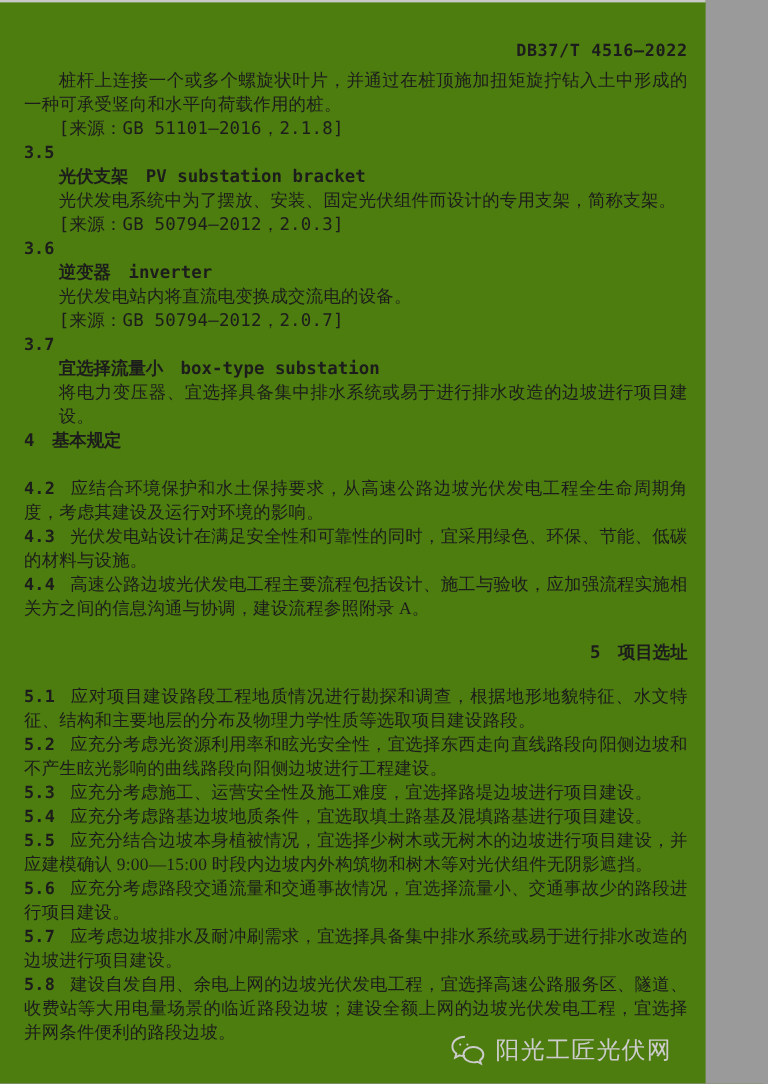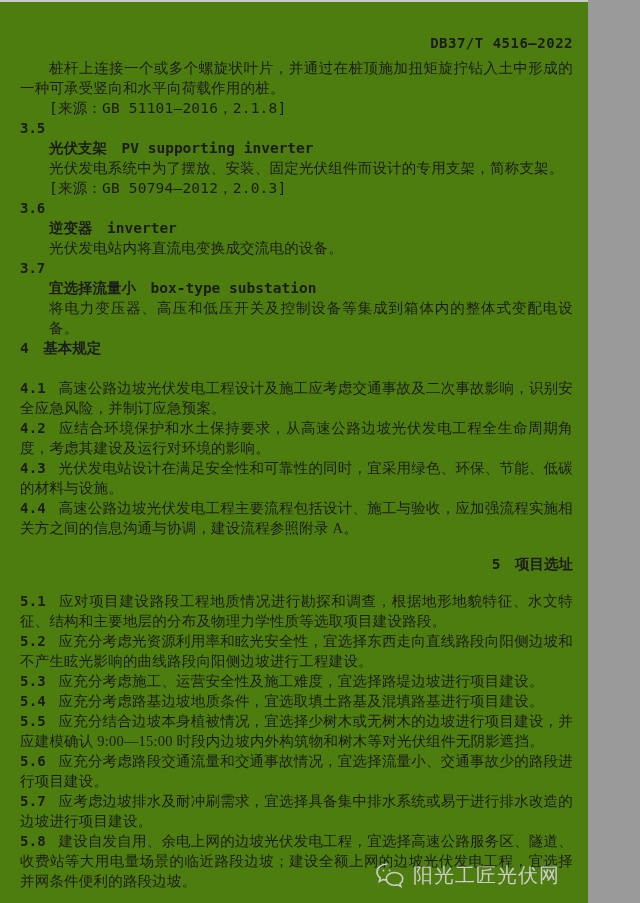--- a/index.html
+++ b/index.html
@@ -103,40 +103,40 @@
 
 <div class="page">
 
   <div class="doc-header">DB37/T 4516—2022</div>
 
   <p class="line indent">桩杆上连接一个或多个螺旋状叶片，并通过在桩顶施加扭矩旋拧钻入土中形成的一种可承受竖向和水平向荷载作用的桩。</p>
   <p class="line hang src">[来源：GB 51101—2016，2.1.8]</p>
 
   <div>
     <p class="term-num">3.5</p>
-    <p class="term-title"><span class="zh">光伏支架</span><span class="en">PV supporting inverter</span></p>
+    <p class="term-title"><span class="zh">光伏支架</span><span class="en">PV substation bracket</span></p>
     <p class="line hang">光伏发电系统中为了摆放、安装、固定光伏组件而设计的专用支架，简称支架。</p>
     <p class="line hang src">[来源：GB 50794—2012，2.0.3]</p>
   </div>
 
   <div>
     <p class="term-num">3.6</p>
     <p class="term-title"><span class="zh">逆变器</span><span class="en">inverter</span></p>
     <p class="line hang">光伏发电站内将直流电变换成交流电的设备。</p>
+    <p class="line hang src">[来源：GB 50794—2012，2.0.7]</p>
   </div>
 
   <div>
     <p class="term-num">3.7</p>
     <p class="term-title"><span class="zh">宜选择流量小</span><span class="en">box-type substation</span></p>
-    <p class="line hang">将电力变压器、高压和低压开关及控制设备等集成到箱体内的整体式变配电设备。</p>
+    <p class="line hang">将电力变压器、宜选择具备集中排水系统或易于进行排水改造的边坡进行项目建设。</p>
   </div>
 
   <h2 class="chapter" id="ch4"><span class="ch-num">4</span><span>基本规定</span></h2>
 
-  <p class="clause"><span class="num">4.1</span><span>高速公路边坡光伏发电工程设计及施工应考虑交通事故及二次事故影响，识别安全应急风险，并制订应急预案。</span></p>
   <p class="clause"><span class="num">4.2</span><span>应结合环境保护和水土保持要求，从高速公路边坡光伏发电工程全生命周期角度，考虑其建设及运行对环境的影响。</span></p>
   <p class="clause"><span class="num">4.3</span><span>光伏发电站设计在满足安全性和可靠性的同时，宜采用绿色、环保、节能、低碳的材料与设施。</span></p>
   <p class="clause"><span class="num">4.4</span><span>高速公路边坡光伏发电工程主要流程包括设计、施工与验收，应加强流程实施相关方之间的信息沟通与协调，建设流程参照附录 A。</span></p>
 
   <h2 class="chapter" id="ch5"><span class="ch-num">5</span><span>项目选址</span></h2>
 
   <p class="clause"><span class="num">5.1</span><span>应对项目建设路段工程地质情况进行勘探和调查，根据地形地貌特征、水文特征、结构和主要地层的分布及物理力学性质等选取项目建设路段。</span></p>
   <p class="clause"><span class="num">5.2</span><span>应充分考虑光资源利用率和眩光安全性，宜选择东西走向直线路段向阳侧边坡和不产生眩光影响的曲线路段向阳侧边坡进行工程建设。</span></p>
   <p class="clause"><span class="num">5.3</span><span>应充分考虑施工、运营安全性及施工难度，宜选择路堤边坡进行项目建设。</span></p>
   <p class="clause"><span class="num">5.4</span><span>应充分考虑路基边坡地质条件，宜选取填土路基及混填路基进行项目建设。</span></p>

